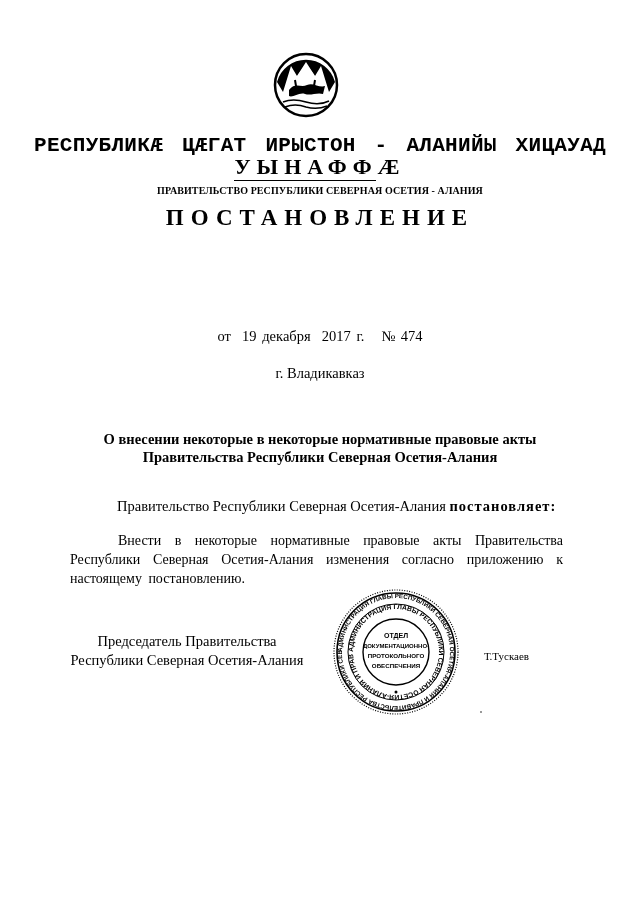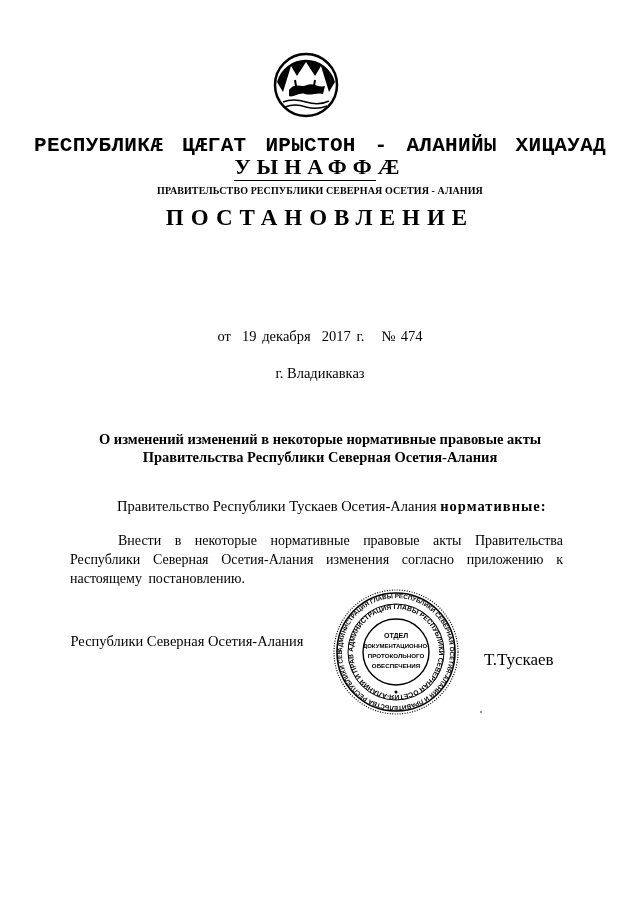--- a/index.html
+++ b/index.html
@@ -14,21 +14,21 @@
   .h-prav { top:185px; font-weight:bold; font-size:10px; letter-spacing:0.1px; }
   .h-post { top:205px; font-weight:bold; font-size:23px; letter-spacing:7px; }
   .date { top:328px; font-size:14.5px; word-spacing:2px; }
   .city { top:365px; font-size:14.5px;text-align:center; }
   .title { top:430px; font-weight:bold; font-size:14.5px; line-height:18px; }
   .p1 { left:117px; top:498px; font-size:14.5px; }
   .p1 b { letter-spacing:1px; }
   .p2 { left:70px; top:531px; width:493px; font-size:14px; line-height:19px; text-align:justify; text-indent:48px; word-spacing:3px; }
   .sig-left { left:56px; top:632px; width:262px; text-align:center; font-size:14.5px; line-height:19px; }
   .stamp { left:330px; top:588px; width:132px; height:128px; }
-  .sig-name { left:484px; top:650px; font-size:17px;text-align:center; }
+  .sig-name { left:484px; top:650px; font-size:11px;text-align:center; }
   .dot { left:480px; top:711px; width:2px; height:2px; background:#999; }
 </style>
 </head>
 <body>
 
 <div class="abs emblem">
   <svg width="66" height="66" viewBox="0 0 66 66">
     <circle cx="33" cy="33" r="31" fill="#fff" stroke="#000" stroke-width="2.5"></circle>
     <path d="M4 30 A30 30 0 0 1 62 30 L56 40 L48 14 L42 24 L33 10 L24 24 L18 14 L10 40 Z" fill="#000"></path>
     <path d="M24 24 L33 12 L42 24 L38 22 L33 16 L28 22 Z" fill="#fff"></path>
@@ -42,31 +42,32 @@
 <div class="abs center h-oss">РЕСПУБЛИКӔ   ЦӔГАТ  ИРЫСТОН - АЛАНИЙЫ  ХИЦАУАД</div>
 <div class="abs center h-unaffae">УЫНАФФӔ</div>
 <div class="abs h-line"></div>
 <div class="abs center h-prav">ПРАВИТЕЛЬСТВО РЕСПУБЛИКИ СЕВЕРНАЯ ОСЕТИЯ - АЛАНИЯ</div>
 <div class="abs center h-post">ПОСТАНОВЛЕНИЕ</div>
 
 <div class="abs center date" style="white-space:pre;">от  19 декабря  2017 г.   № 474</div>
 <div class="abs center city">г. Владикавказ</div>
 
 <div class="abs center title">
-  <div>О изменений изменений в некоторые нормативные правовые акты</div>
+  <div>О внесении некоторые в некоторые нормативные правовые акты</div>
   <div>Правительства Республики Северная Осетия-Алания</div>
 </div>
 
 <div class="abs p1">
-  <span>Правительство Республики Тускаев Осетия-Алания </span><b>нормативные:</b>
+  <span>Правительство Республики Северная Осетия-Алания </span><b>постановляет:</b>
 </div>
 
 <div class="abs p2">Внести в некоторые нормативные правовые акты Правительства Республики Северная Осетия-Алания изменения согласно приложению к настоящему постановлению.</div>
 
 <div class="abs sig-left">
+  <div>Председатель Правительства</div>
   <div>Республики Северная Осетия-Алания</div>
 </div>
 
 <div class="abs stamp">
   <svg width="132" height="128" viewBox="0 0 132 128">
     <defs>
       <path id="outerArc" d="M66 64 m-54 0 a54 54 0 1 1 108 0 a54 54 0 1 1 -108 0"></path>
       <path id="innerArc" d="M66 64 m-43 0 a43 43 0 1 1 86 0 a43 43 0 1 1 -86 0"></path>
     </defs>
     <circle cx="66" cy="64" r="62" fill="none" stroke="#000" stroke-width="1.2" stroke-dasharray="1 1.5"></circle>

